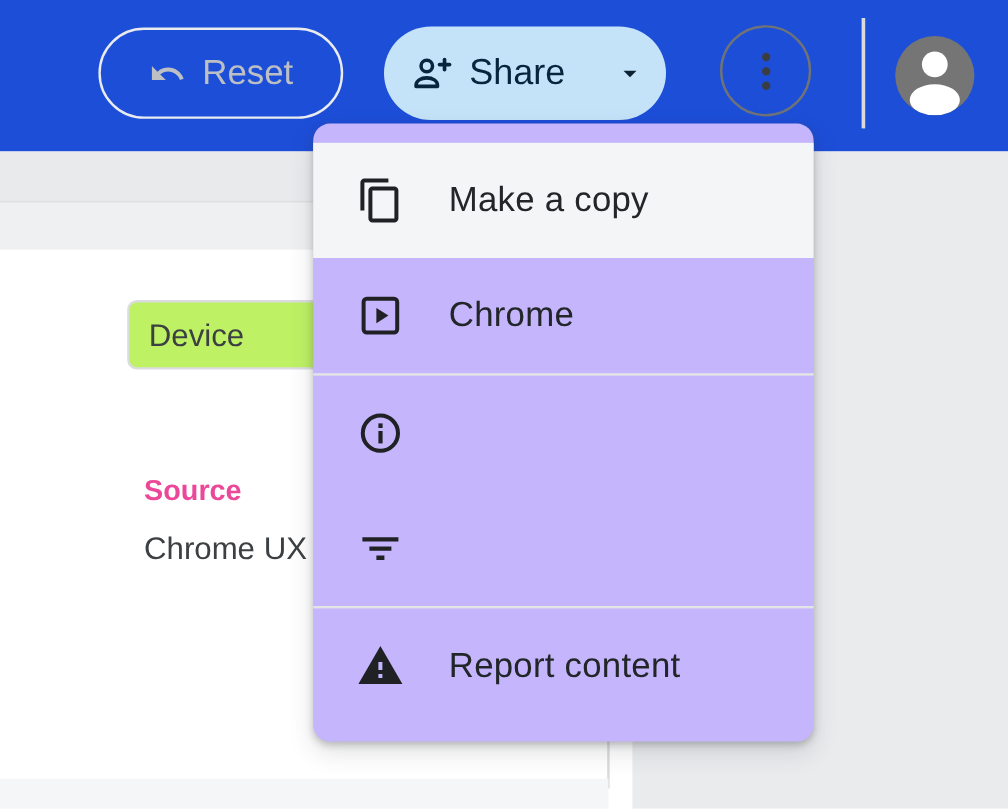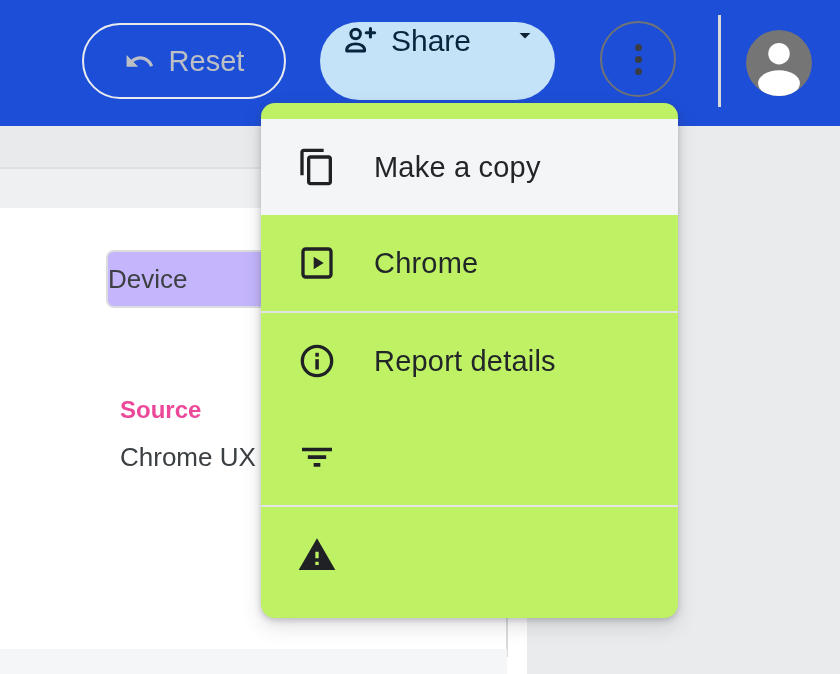--- a/index.html
+++ b/index.html
@@ -19,21 +19,21 @@
 
   
   .reset-btn {
     position:absolute; left:82px; top:23px; width:204px; height:76px;
     border:2px solid #e9ebee; border-radius:38px; background:transparent;
     display:flex; align-items:center; justify-content:center; gap:14px;
     color:#bcc0c4; font-size:29px; cursor:default;
   }
   .share-btn {
     position:absolute; left:320px; top:22px; width:235px; height:78px;
-    border-radius:39px; background:#c5e3f8; display:flex; align-items:flex-start;
+    border-radius:39px; background:#c5e3f8; display:flex; align-items:center;
     color:#06263e; overflow:hidden; cursor:pointer;
   }
   .share-main { width:172px; display:flex; align-items:center; justify-content:center; gap:13px;
     font-size:30px; font-weight:500; }
   .share-divider { width:3px; background:#ffffff; margin:0; }
   .share-caret { flex:1; display:flex; align-items:center; justify-content:center; cursor:pointer; }
   .more-btn {
     position:absolute; left:600px; top:21px; width:76px; height:76px; border-radius:50%;
     border:2px solid #6f7377; background:transparent; display:flex; flex-direction:column;
     align-items:center; justify-content:center; gap:5px; cursor:pointer;
@@ -41,31 +41,31 @@
   .more-btn i { width:7px; height:7px; border-radius:50%; background:#3a3e42; display:block; }
   .tb-divider { position:absolute; left:718px; top:15px; width:3px; height:92px; background:#d8dadc; }
   .avatar {
     position:absolute; left:746px; top:30px; width:66px; height:66px; border-radius:50%;
     background:#757575; overflow:hidden; cursor:pointer;
   }
 
   
   .device-box {
     position:absolute; left:106px; top:250px; width:172px; height:58px;
-    background:#c4b5fd; border:2px solid #dadce0; border-radius:8px;
-    display:flex; align-items:center; 
+    background:#bef264; border:2px solid #dadce0; border-radius:8px;
+    display:flex; align-items:center; padding-left:16px;
     font-size:26px; color:#3c4043; cursor:pointer;
   }
   .source-label { position:absolute; left:120px; top:396px; font-size:24px; font-weight:bold; color:#ec4899; }
   .source-value { position:absolute; left:120px; top:442px; font-size:26px; color:#3c4043; white-space:nowrap; }
 
   
   .menu {
     position:absolute; left:261px; top:103px; width:417px; height:515px;
-    background:#bef264; border-radius:14px; z-index:10;
+    background:#c4b5fd; border-radius:14px; z-index:10;
     box-shadow:0 2px 6px rgba(60,64,67,.28), 0 8px 20px rgba(60,64,67,.16);
     padding:16px 0 15px 0;
   }
   .menu-item {
     height:96px; display:flex; align-items:center; padding-left:36px; gap:37px;
     font-size:29px; color:#232629; letter-spacing:.2px; cursor:pointer;
   }
   .menu-item.hovered { background:#f4f5f6; }
   .menu-item .mi-icon { width:40px; height:40px; flex:0 0 40px; display:flex; align-items:center; justify-content:center; }
   .menu-sep { height:2px; background:#e3e4e5; }
@@ -167,34 +167,34 @@
   <div class="menu-sep"></div>
 
   <div class="menu-item">
     <span class="mi-icon">
       <svg width="40" height="40" viewBox="0 0 24 24">
         <circle cx="12" cy="12" r="8.8" fill="none" stroke="#202124" stroke-width="2"></circle>
         <rect x="11" y="7.1" width="2.1" height="2.3" fill="#202124"></rect>
         <rect x="11" y="10.9" width="2.1" height="6.2" fill="#202124"></rect>
       </svg>
     </span>
-    <span>Report details</span>
   </div>
 
   <div class="menu-item">
     <span class="mi-icon">
       <svg width="40" height="40" viewBox="0 0 24 24" fill="#202124">
         <path d="M3 6.4h18v2.2H3zM6.5 11h11v2.2h-11zM10 15.6h4v2.2h-4z"></path>
       </svg>
     </span>
   </div>
 
   <div class="menu-sep"></div>
 
   <div class="menu-item">
     <span class="mi-icon">
       <svg width="40" height="40" viewBox="0 0 24 24" fill="#202124">
         <path d="M1 21h22L12 2 1 21zm12-3h-2v-2h2v2zm0-4h-2v-4h2v4z"></path>
       </svg>
     </span>
+    <span>Report content</span>
   </div>
 
 </div>
 
 </body></html>

